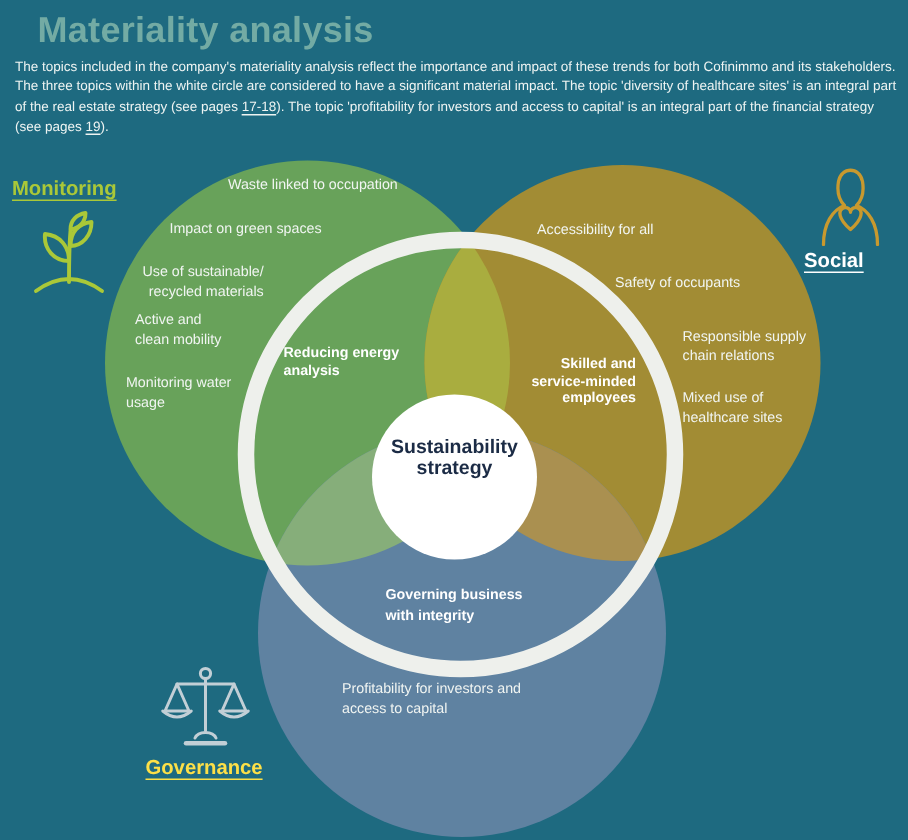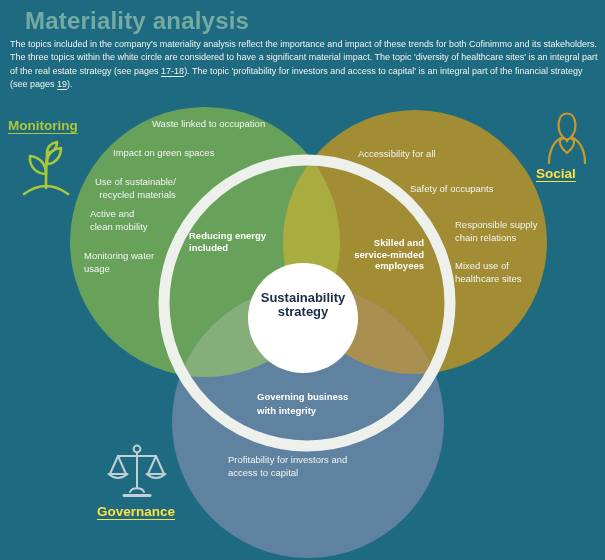--- a/index.html
+++ b/index.html
@@ -24,21 +24,21 @@
     font-size:9.5px;line-height:11.5px;font-weight:bold;color:#ffffff;white-space:pre-line;
   }
   .center-label{
     left:210px;top:291px;width:186px;text-align:center;
     font-size:13px;line-height:13.5px;font-weight:bold;color:#1b2b45;white-space:pre-line;
   }
   .section-label{
     font-size:13.5px;font-weight:bold;text-decoration:underline;text-underline-offset:3px;cursor:pointer;
   }
   .env-label{left:8px;top:118px;color:#aac838;}
-  .soc-label{left:536px;top:166px;color:#fde047;}
+  .soc-label{left:536px;top:166px;color:#ffffff;}
   .gov-label{left:97px;top:504px;color:#fde047;}
   .icon{pointer-events:none;}
 </style>
 </head>
 <body>
 
 <div class="stage">
 
   <div class="abs page-title">Materiality analysis</div>
   <div class="abs intro"><span>The topics included in the company's materiality analysis reflect the importance and impact of these trends for both Cofinimmo and its stakeholders. The three topics within the white circle are considered to have a significant material impact. The topic 'diversity of healthcare sites' is an integral part of the real estate strategy (see pages </span><a>17-18</a><span>). The topic 'profitability for investors and access to capital' is an integral part of the financial strategy (see pages </span><a>19</a><span>).</span></div>
@@ -86,21 +86,21 @@
   <div class="abs item" style="left:410px;top:182px;">Safety of occupants</div>
   <div class="abs item" style="left:455px;top:218px;">Responsible supply
 chain relations</div>
   <div class="abs item" style="left:455px;top:259px;">Mixed use of
 healthcare sites</div>
 
   <div class="abs item" style="left:228px;top:453px;">Profitability for investors and
 access to capital</div>
 
   <div class="abs topic" style="left:189px;top:230px;">Reducing energy
-included</div>
+analysis</div>
   <div class="abs topic" style="right:181px;top:237px;text-align:right;">Skilled and
 service-minded
 employees</div>
   <div class="abs topic" style="left:257px;top:390px;line-height:14px;">Governing business
 with integrity</div>
 
   <div class="abs center-label">Sustainability
 strategy</div>
 
   <div class="abs section-label env-label">Monitoring</div>

